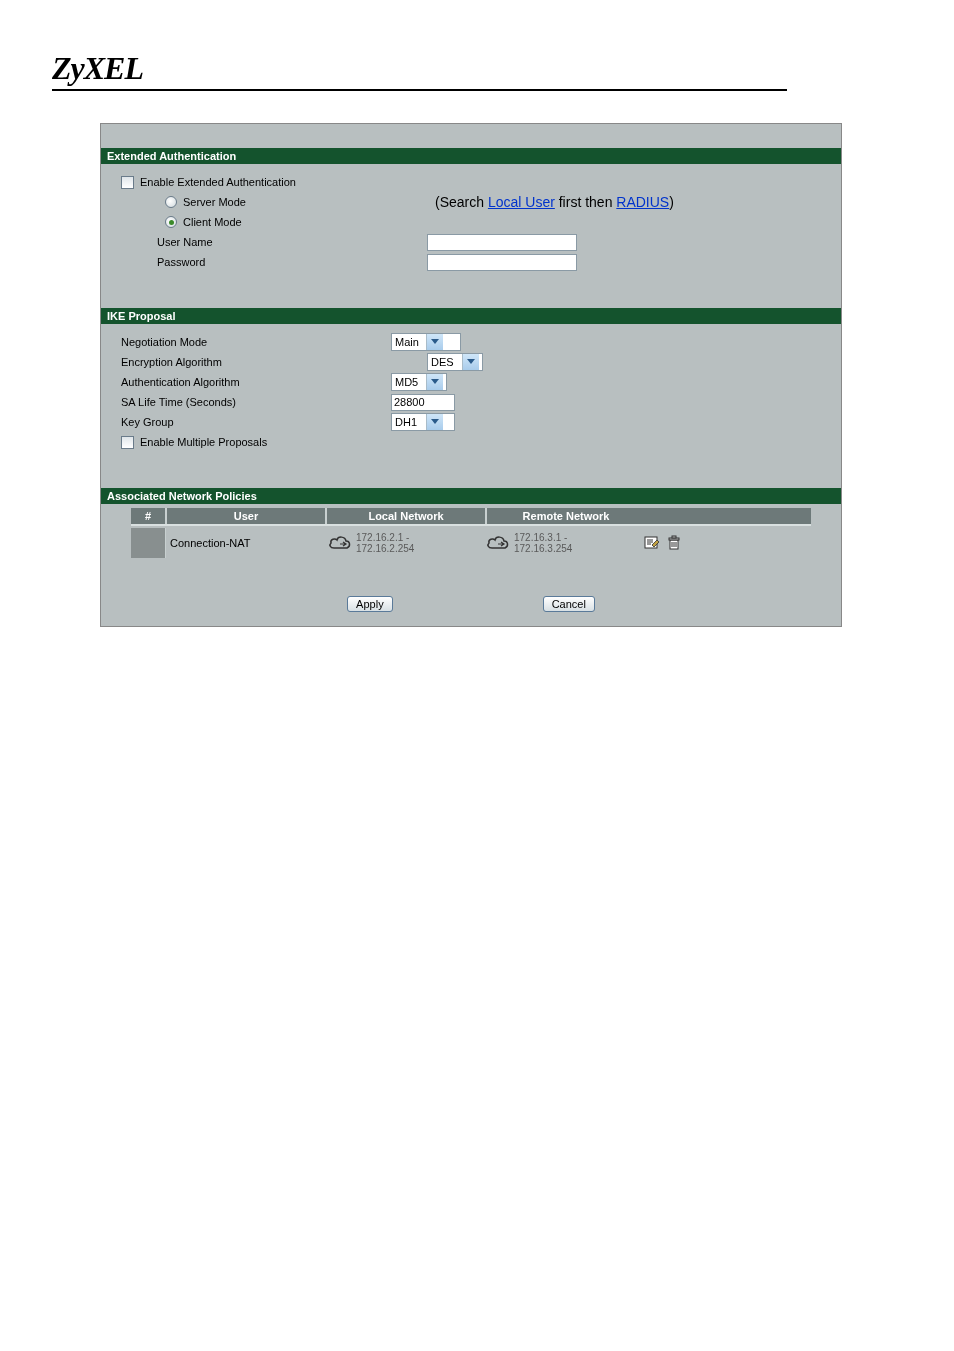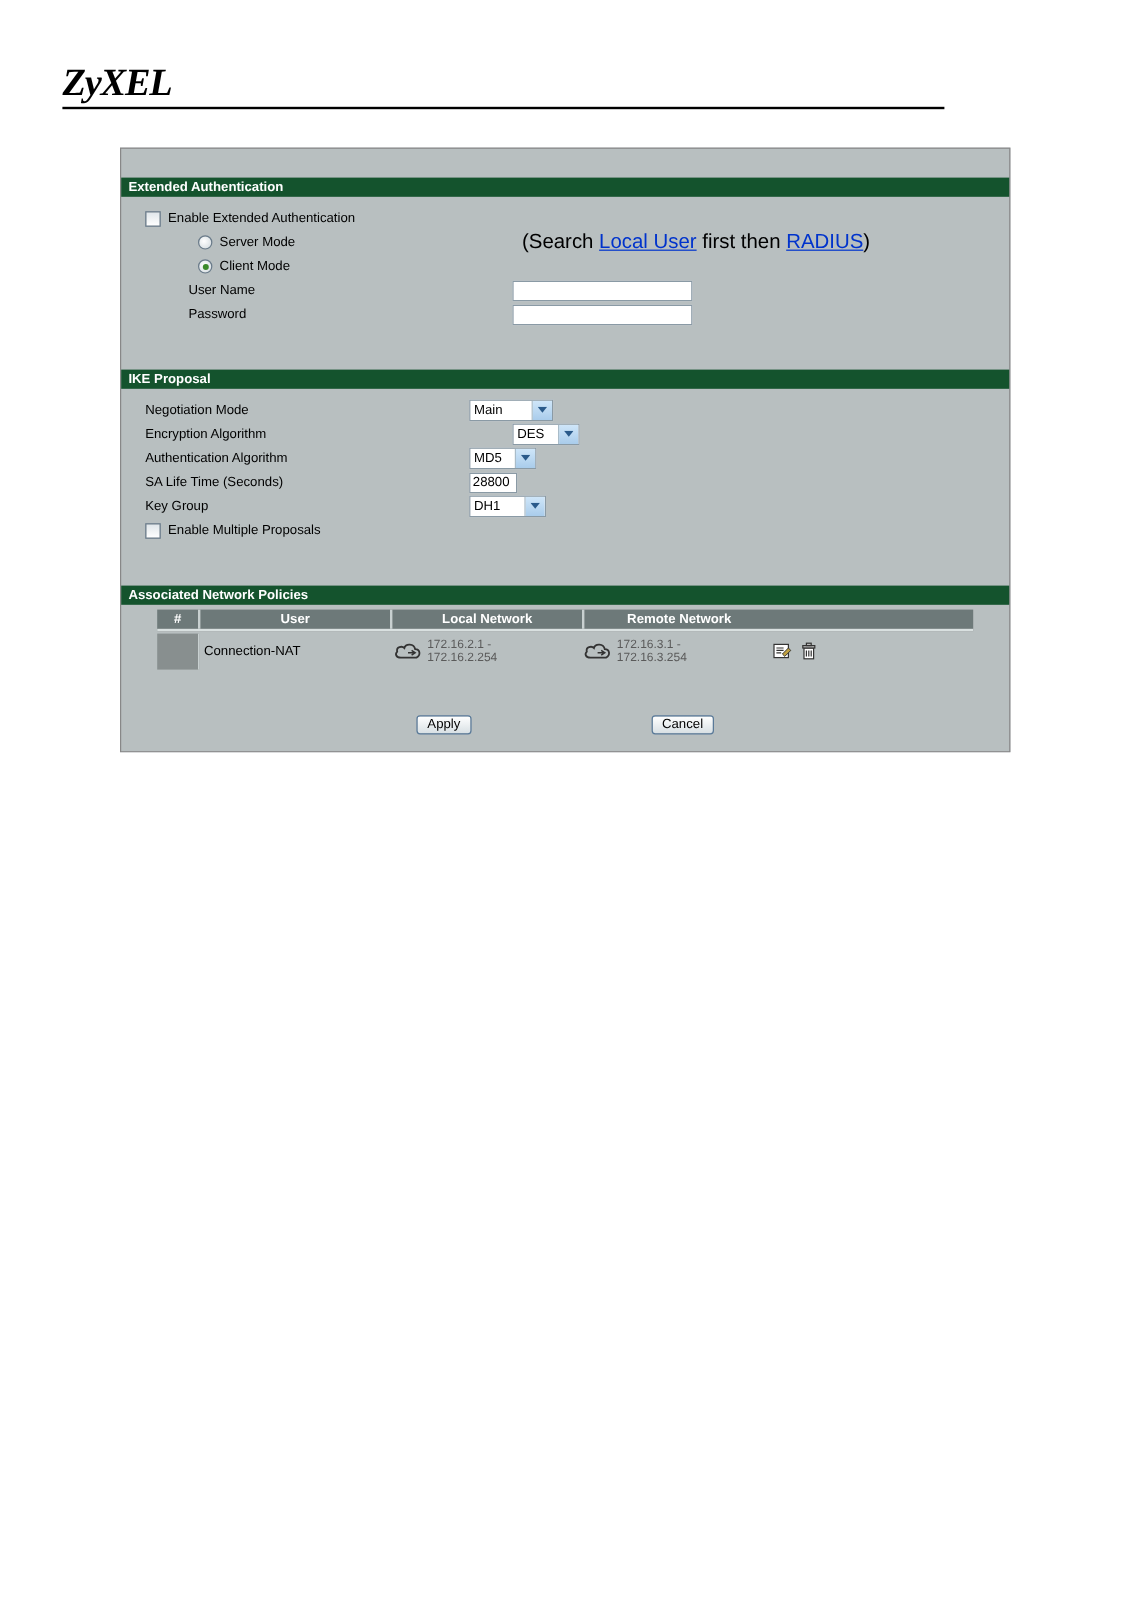--- a/index.html
+++ b/index.html
@@ -107,21 +107,20 @@
     }
     .select {
       display: inline-flex;
       align-items: center;
       height: 18px;
       background: #fff;
       border: 1px solid #8a9aa5;
       font-size: 11px;
       overflow: hidden;
       box-sizing: border-box;
-      justify-content: space-between;
     }
     .select .sel-text {
       padding: 0 3px;
       min-width: 28px;
     }
     .select .sel-btn {
       width: 16px;
       height: 100%;
       background: linear-gradient(to bottom, #cfe6f9, #a9cceb);
       display: flex;
@@ -129,21 +128,21 @@
       justify-content: center;
       border-left: 1px solid #a9bcc9;
     }
     .select .sel-btn svg { display: block; }
     .link {
       color: #0033cc;
       text-decoration: underline;
       cursor: pointer;
     }
     .paren-text {
-      font-size: 17px;
+      font-size: 14px;
     }
     
     .policies-body {
       padding: 4px 30px 18px 30px;
     }
     .pol-table {
       width: 100%;
     }
     .pol-header {
       display: flex;
@@ -211,21 +210,21 @@
       background: linear-gradient(to bottom, #fff, #d8e0e4);
       border: 1px solid #5a7a99;
       border-radius: 3px;
       cursor: pointer;
       color: #000;
     }
     .sel-main   { width: 70px; }
     .sel-des    { width: 56px; margin-left: 36px; }
     .sel-md5    { width: 56px; }
     .sel-dh1    { width: 64px; }
-    .input-sa   { width: 40px; }
+    .input-sa   { width: 64px; }
     .label-text { color: #000; }
   </style>
 </head>
 <body>
 
 <div class="page">
   <div class="logo">ZyXEL</div>
   <hr class="logo-rule">
 
   <div class="panel">

